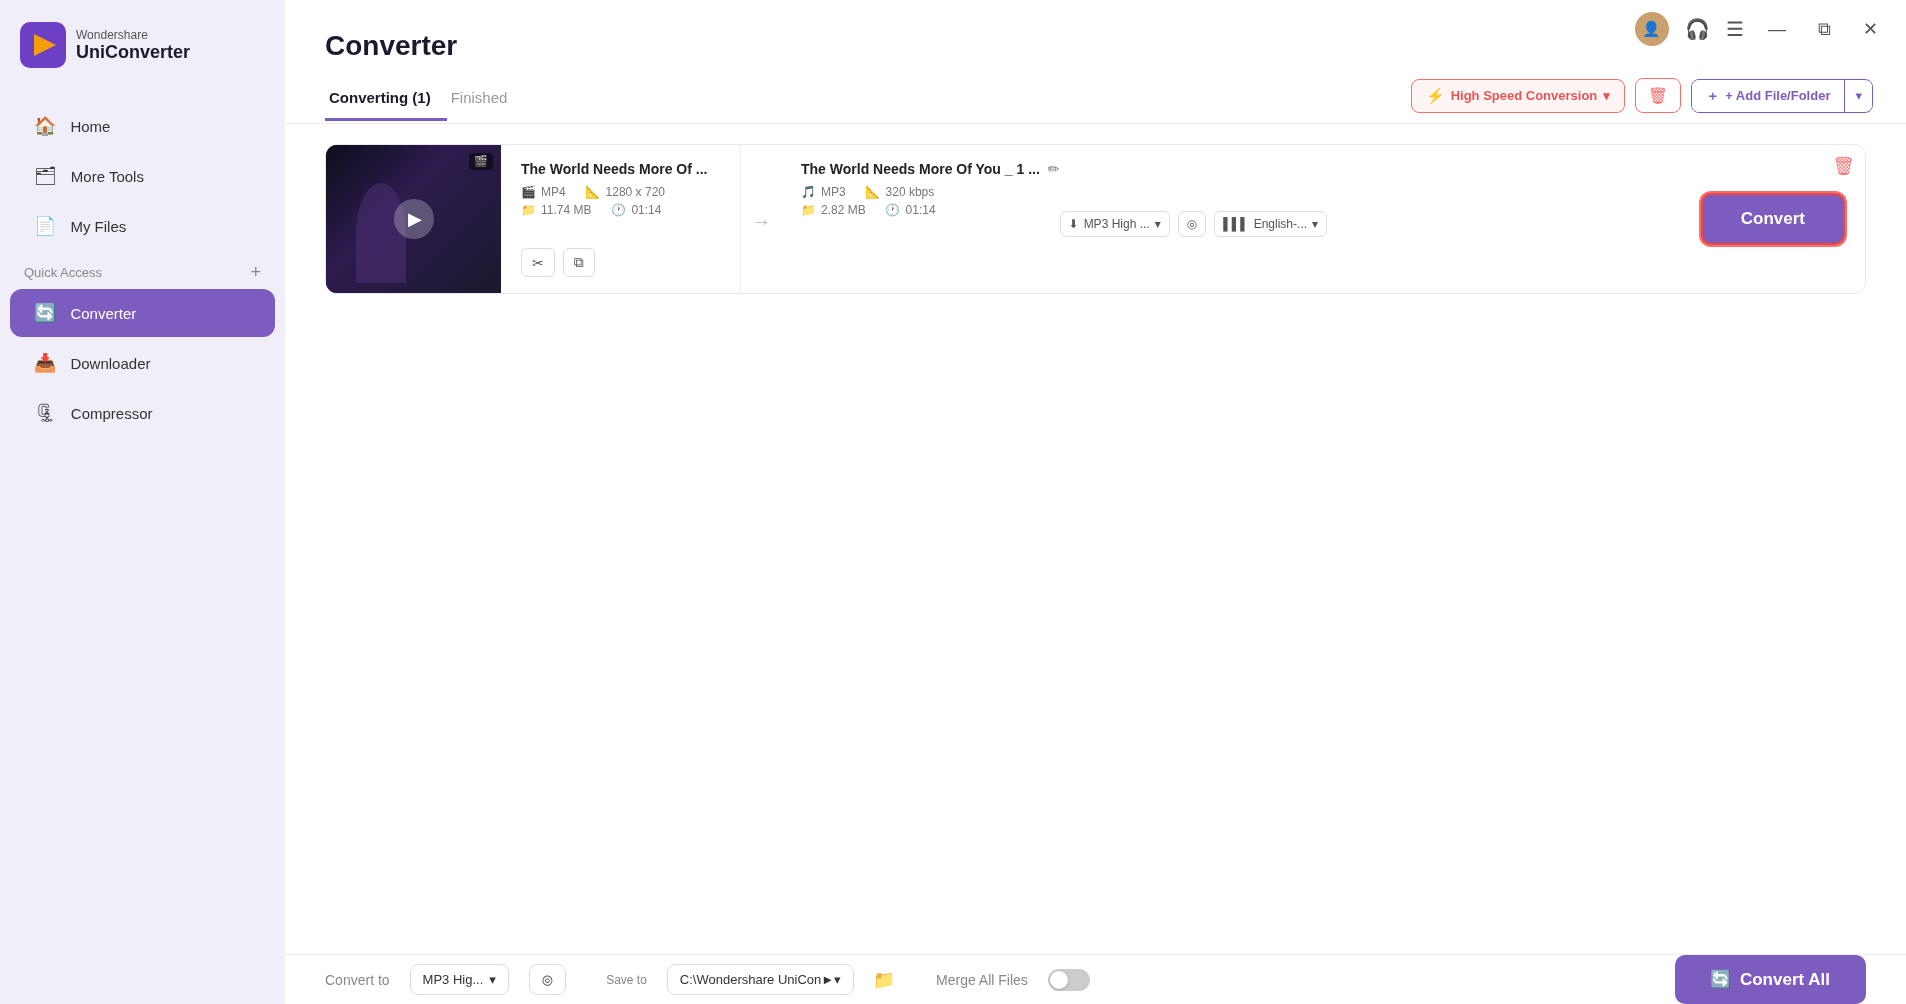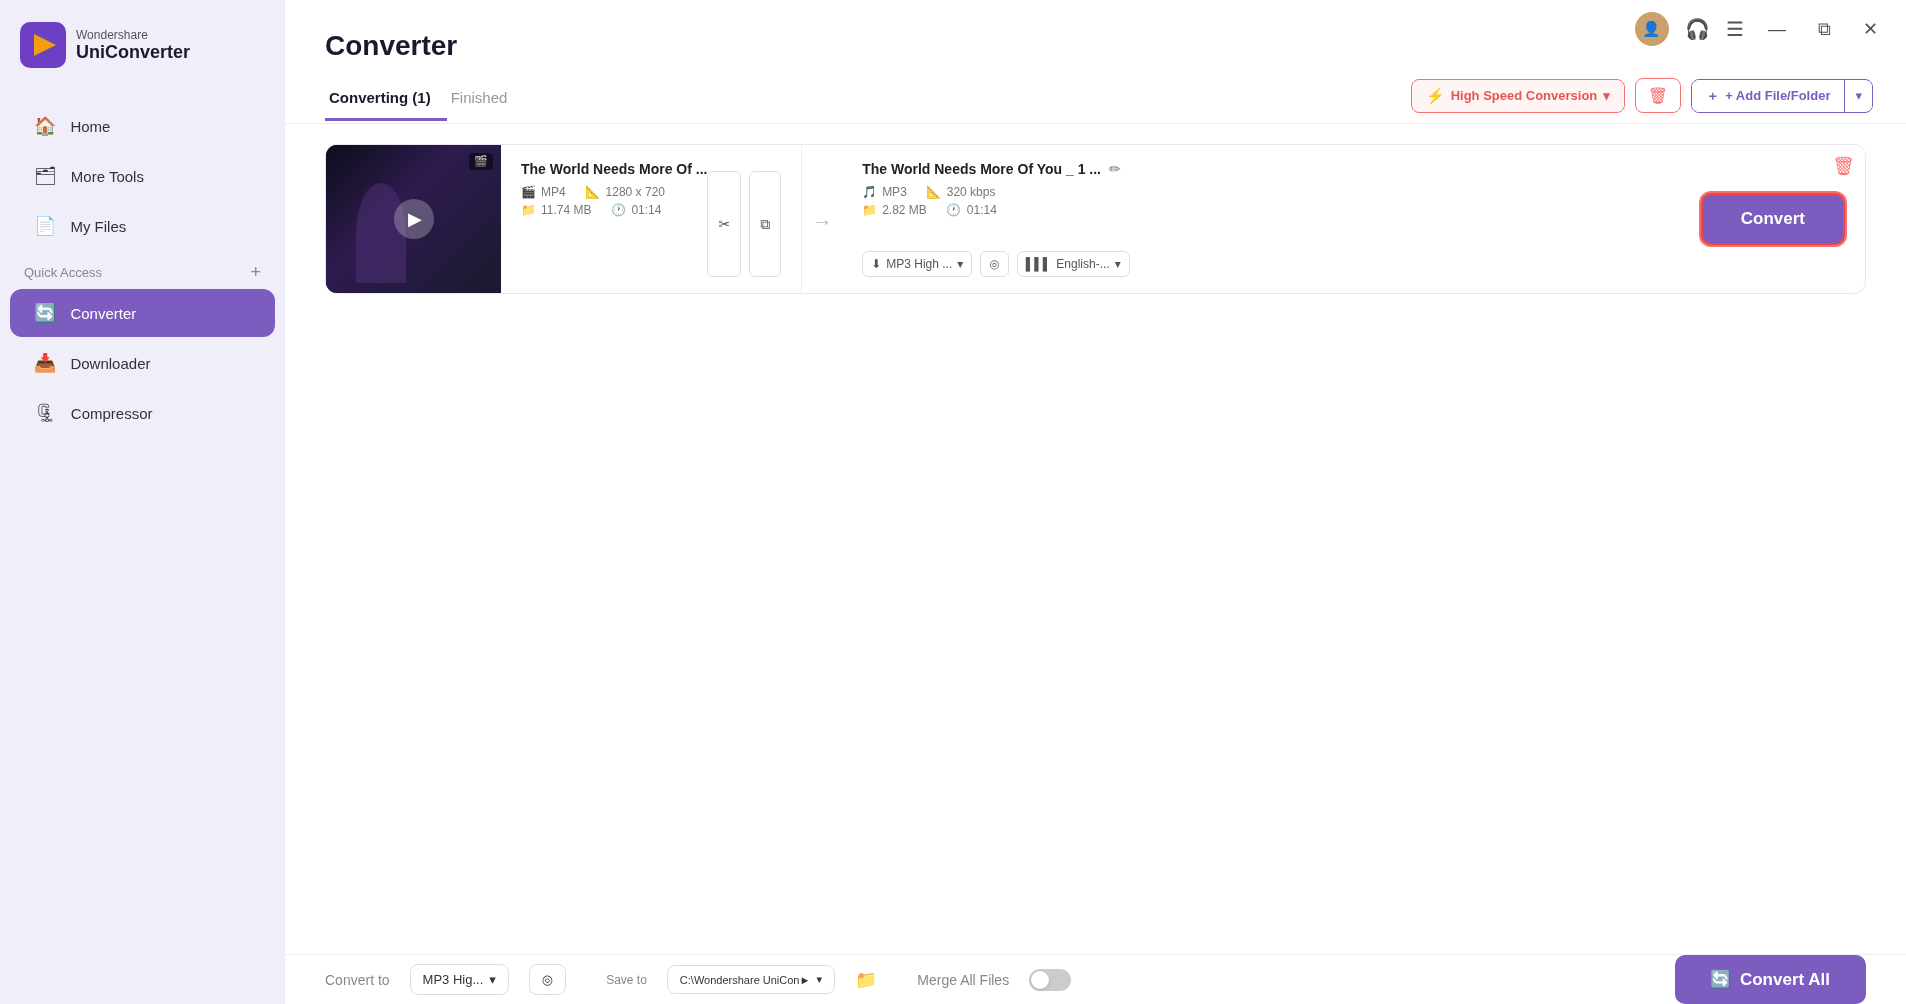--- a/index.html
+++ b/index.html
@@ -244,21 +244,21 @@
       border-radius: 4px;
       padding: 2px 5px;
       color: #fff;
       font-size: 11px;
       display: flex; align-items: center; gap: 3px;
     }
 
     .file-info-left {
       padding: 16px 20px;
       display: flex;
-      flex-direction: row;
+      flex-direction: column;
       justify-content: space-between;
       min-width: 240px;
       border-right: 1px solid #eee;
     }
     .file-name { font-size: 14px; font-weight: 600; color: #222; margin-bottom: 8px; }
     .file-meta { display: flex; flex-direction: column; gap: 4px; }
     .meta-row { display: flex; gap: 20px; align-items: center; }
     .meta-item { display: flex; align-items: center; gap: 5px; font-size: 12px; color: #777; }
     .meta-icon { font-size: 12px; }
     .file-actions { display: flex; gap: 8px; margin-top: 10px; }
@@ -274,21 +274,20 @@
 
     .arrow-divider {
       display: flex; align-items: center; justify-content: center;
       padding: 0 10px;
       font-size: 20px; color: #bbb;
     }
 
     .file-info-right {
       padding: 16px 20px;
       display: flex;
-      flex-direction: column;
       justify-content: space-between;
       min-width: 280px;
     }
     .output-name-row { display: flex; align-items: center; gap: 8px; margin-bottom: 8px; }
     .output-name { font-size: 14px; font-weight: 600; color: #222; }
     .edit-icon { color: #777; font-size: 14px; cursor: pointer; }
     .output-meta { display: flex; flex-direction: column; gap: 4px; }
     .output-settings-row { display: flex; gap: 8px; margin-top: 10px; align-items: center; }
     .settings-dropdown {
       display: flex; align-items: center; gap: 5px;
@@ -341,26 +340,26 @@
       display: flex; align-items: center; gap: 6px;
       border: 1px solid #ddd;
       border-radius: 8px;
       padding: 7px 12px;
       background: #fff;
       font-size: 13px; color: #333;
       cursor: pointer;
     }
     .save-to-label { font-size: 12px; color: #888; margin-left: 20px; }
     .save-path-select {
-      display: flex; align-items: center; gap: 6px;
+      display: flex; align-items: center; 
       border: 1px solid #ddd;
       border-radius: 8px;
       padding: 7px 12px;
       background: #fff;
-      font-size: 11px; color: #333;
+      font-size: 13px; color: #333;
       cursor: pointer;
       max-width: 200px;
     }
     .folder-btn {
       background: none; border: none; cursor: pointer;
       font-size: 18px; color: #888;
     }
     .merge-label { font-size: 14px; color: #888; margin-left: 20px; }
     .toggle-switch {
       width: 42px; height: 22px;

